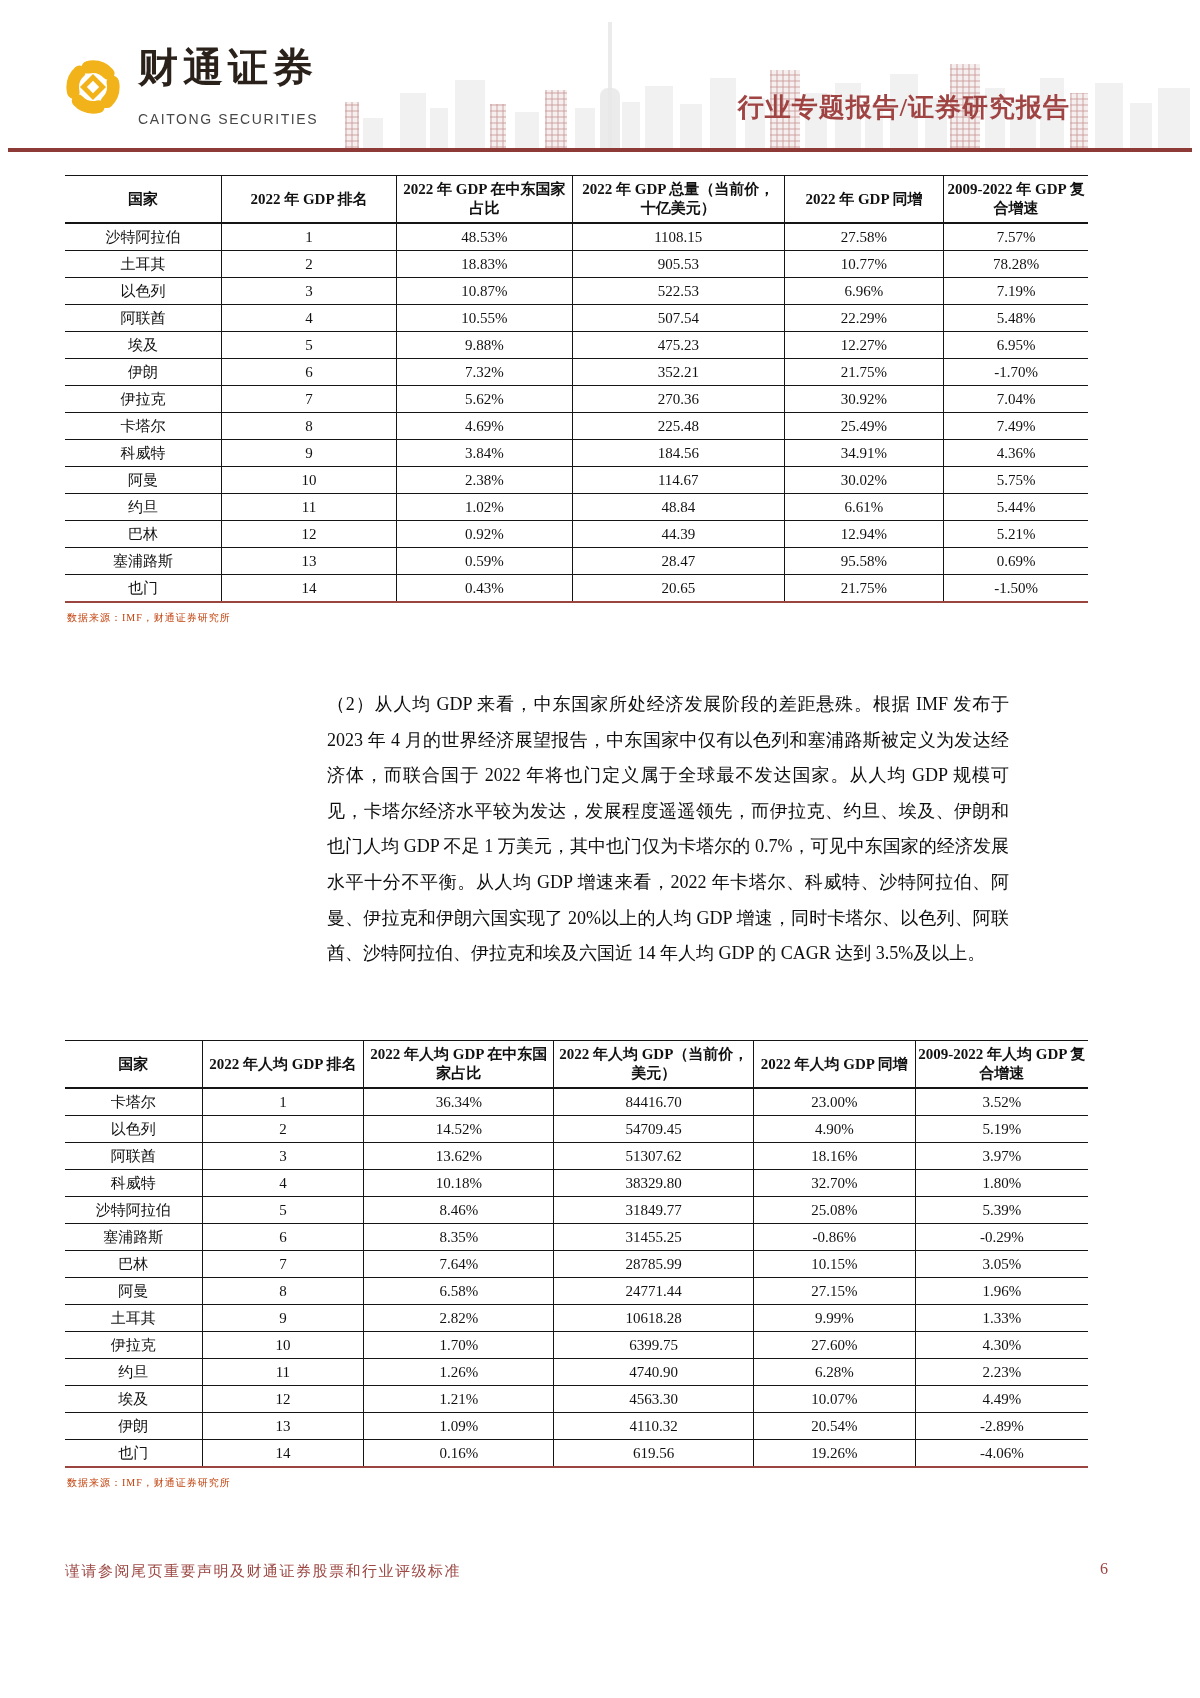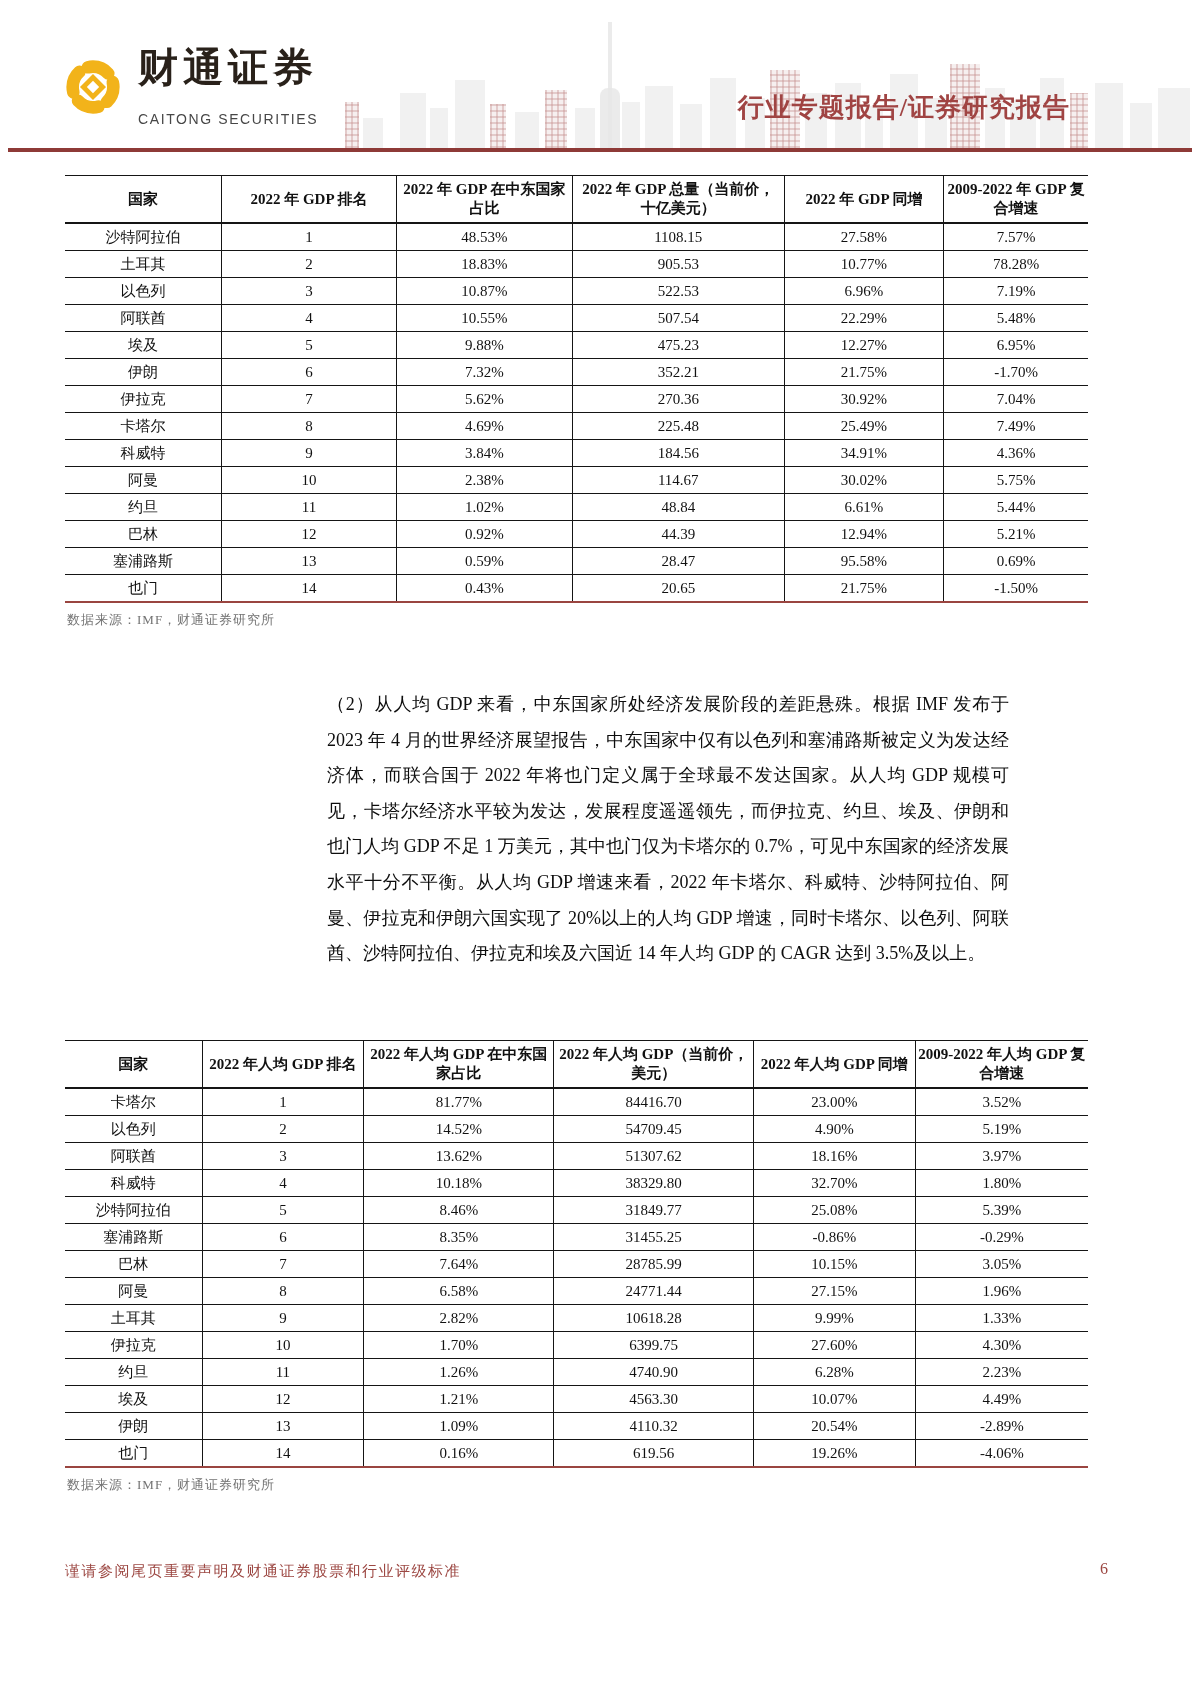--- a/index.html
+++ b/index.html
@@ -41,21 +41,21 @@
                  line-height:26px; padding-left:7px; letter-spacing:.5px; }
 
   table { width:100%; border-collapse:collapse; table-layout:fixed; }
   th { font-weight:bold; font-size:15px; line-height:19px; padding:4px 2px;
        border-top:1.5px solid #151515; border-bottom:2px solid #151515; text-align:center; }
   td { text-align:center; font-size:15px; height:26px; padding:0 3px;
        border-bottom:1px solid #151515; }
   th + th, td + td { border-left:1px solid #151515; }
   tbody tr:last-child td { border-bottom:2.5px solid #9a4540;text-align:center; }
 
-  .source { color:#737373; font-size:13px; margin-top:8px; padding-left:2px; letter-spacing:1px; }
+  .source { color:#c2410c; font-size:10px; margin-top:8px; padding-left:2px; letter-spacing:1px; }
 
   
   .paragraph { position:absolute; left:327px; top:687px; width:682px;
                font-size:18px; line-height:35.6px; text-align:justify; color:#0d0d0d; }
   .paragraph b { font-weight:normal; }
 
   
   .footer-left { position:absolute; left:65px; top:1562px; font-size:15px;
                  color:#9c4742; letter-spacing:1.5px; }
   .footer-page { position:absolute; left:1100px; top:1560px; font-size:16px; color:#9c4742; }
@@ -273,21 +273,21 @@
               <th>2022 年人均 GDP 在中东国家占比</th>
               <th>2022 年人均 GDP（当前价，美元）</th>
               <th>2022 年人均 GDP 同增</th>
               <th>2009-2022 年人均 GDP 复合增速</th>
             </tr>
           </thead>
           <tbody>
             <tr>
               <td>卡塔尔</td>
               <td>1</td>
-              <td>81.77%</td>
+              <td>36.34%</td>
               <td>84416.70</td>
               <td>23.00%</td>
               <td>3.52%</td>
             </tr>
             <tr>
               <td>以色列</td>
               <td>2</td>
               <td>14.52%</td>
               <td>54709.45</td>
               <td>4.90%</td>

